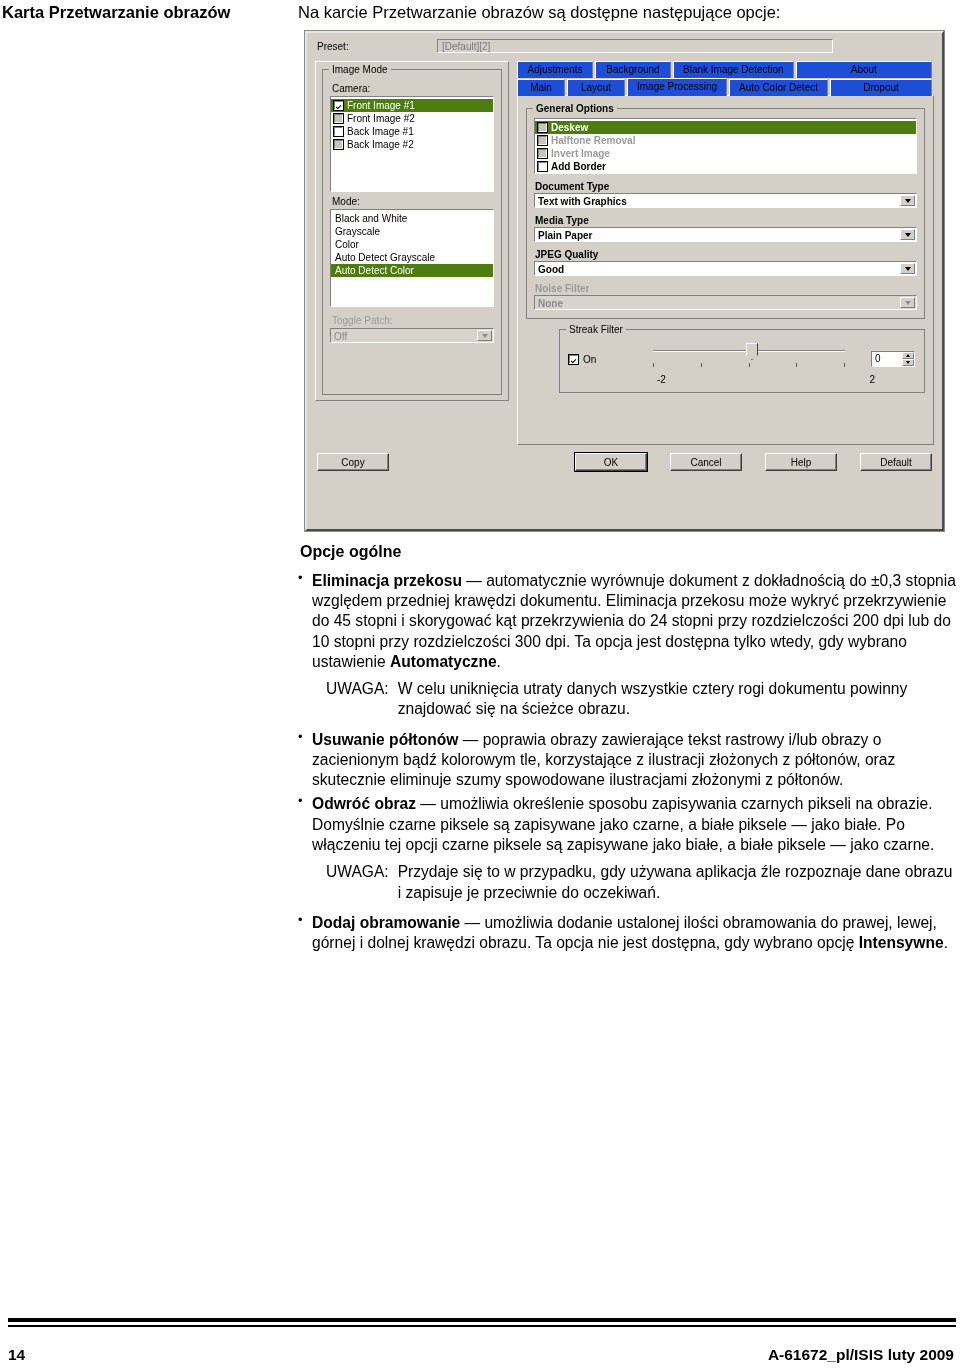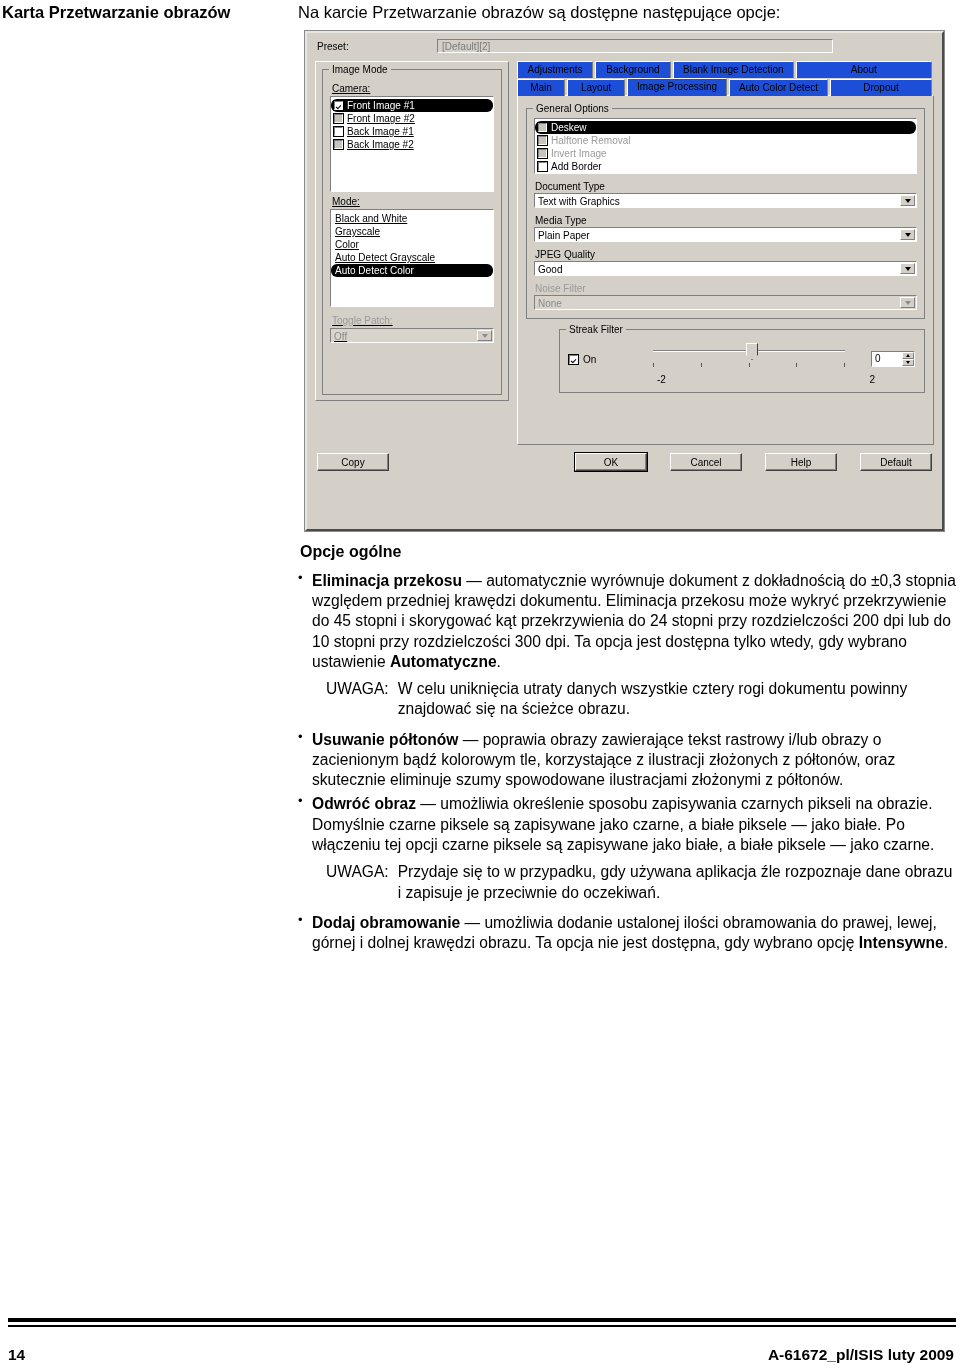--- a/index.html
+++ b/index.html
@@ -79,33 +79,33 @@
   .group > .legend {
     position:absolute; top:-6px; left:6px; background:#d4d0c8;
     padding:0 3px; font-size:10px; white-space:nowrap;
   }
 
   
   .left-panel {
     width:194px; background:#d4d0c8;
     border-top:1px solid #ffffff; border-left:1px solid #ffffff;
     border-right:1px solid #808080; border-bottom:1px solid #808080;
-    padding:0 6px 6px 6px; height:340px;text-decoration:underline;
+    padding:0 6px 6px 6px; height:340px;
   }
   .sublabel { font-size:10px; margin:4px 0 2px 2px; }
 
   .listbox {
     background:#fff; height:96px; overflow:hidden; padding:2px 0 0 0;
   }
   .listbox.mode { height:98px; }
   .lb-item {
     display:flex; align-items:center; gap:4px;
     font-size:10px; height:13px; padding:0 3px; line-height:13px; white-space:nowrap;
   }
-  .lb-item.sel { background:#000000; color:#fff;border-radius:6px; }
+  .lb-item.sel { background:#4d7c0f; color:#fff; }
   .lb-item.dim { color:#9a9a9a; }
   .cbx {
     width:9px; height:9px; background:#fff; display:inline-block; position:relative;
     border-top:1px solid #808080; border-left:1px solid #808080;
     border-right:1px solid #ffffff; border-bottom:1px solid #ffffff;
     outline:1px solid #000;
     flex:0 0 auto;
   }
   .cbx.gray { background:#c8c4bc; }
   .cbx.checked::after{
@@ -153,21 +153,21 @@
     background:#d4d0c8; padding:5px 8px 8px 8px; min-height:350px;
     border-top:1px solid #ffffff; border-left:1px solid #ffffff;
     border-right:1px solid #808080; border-bottom:1px solid #808080;
     margin-top:-1px;
   }
 
   .go-list { background:#fff; height:56px; padding:2px 0 0 0; }
   .fieldlabel { font-size:10px; margin:7px 0 1px 1px; }
   .fieldlabel.dim { color:#9a9a9a; }
 
-  .noise-wrap { border-bottom:1px solid #808080; padding-bottom:8px; }
+  .noise-wrap { border-bottom:1px solid #808080; padding-bottom:8px;font-weight:bold; }
 
   
   .streak { margin-top:10px;margin-left:33px; }
   .streak-row { display:flex; align-items:center; gap:8px; padding:3px 2px 0 2px; }
   .chk-on { display:flex; align-items:center; gap:5px; font-size:10px; width:64px; }
   .slider-area { position:relative; flex:1; height:34px; }
   .track {
     position:absolute; left:12px; right:18px; top:8px; height:2px;
     background:#808080; border-bottom:1px solid #fff;
   }

